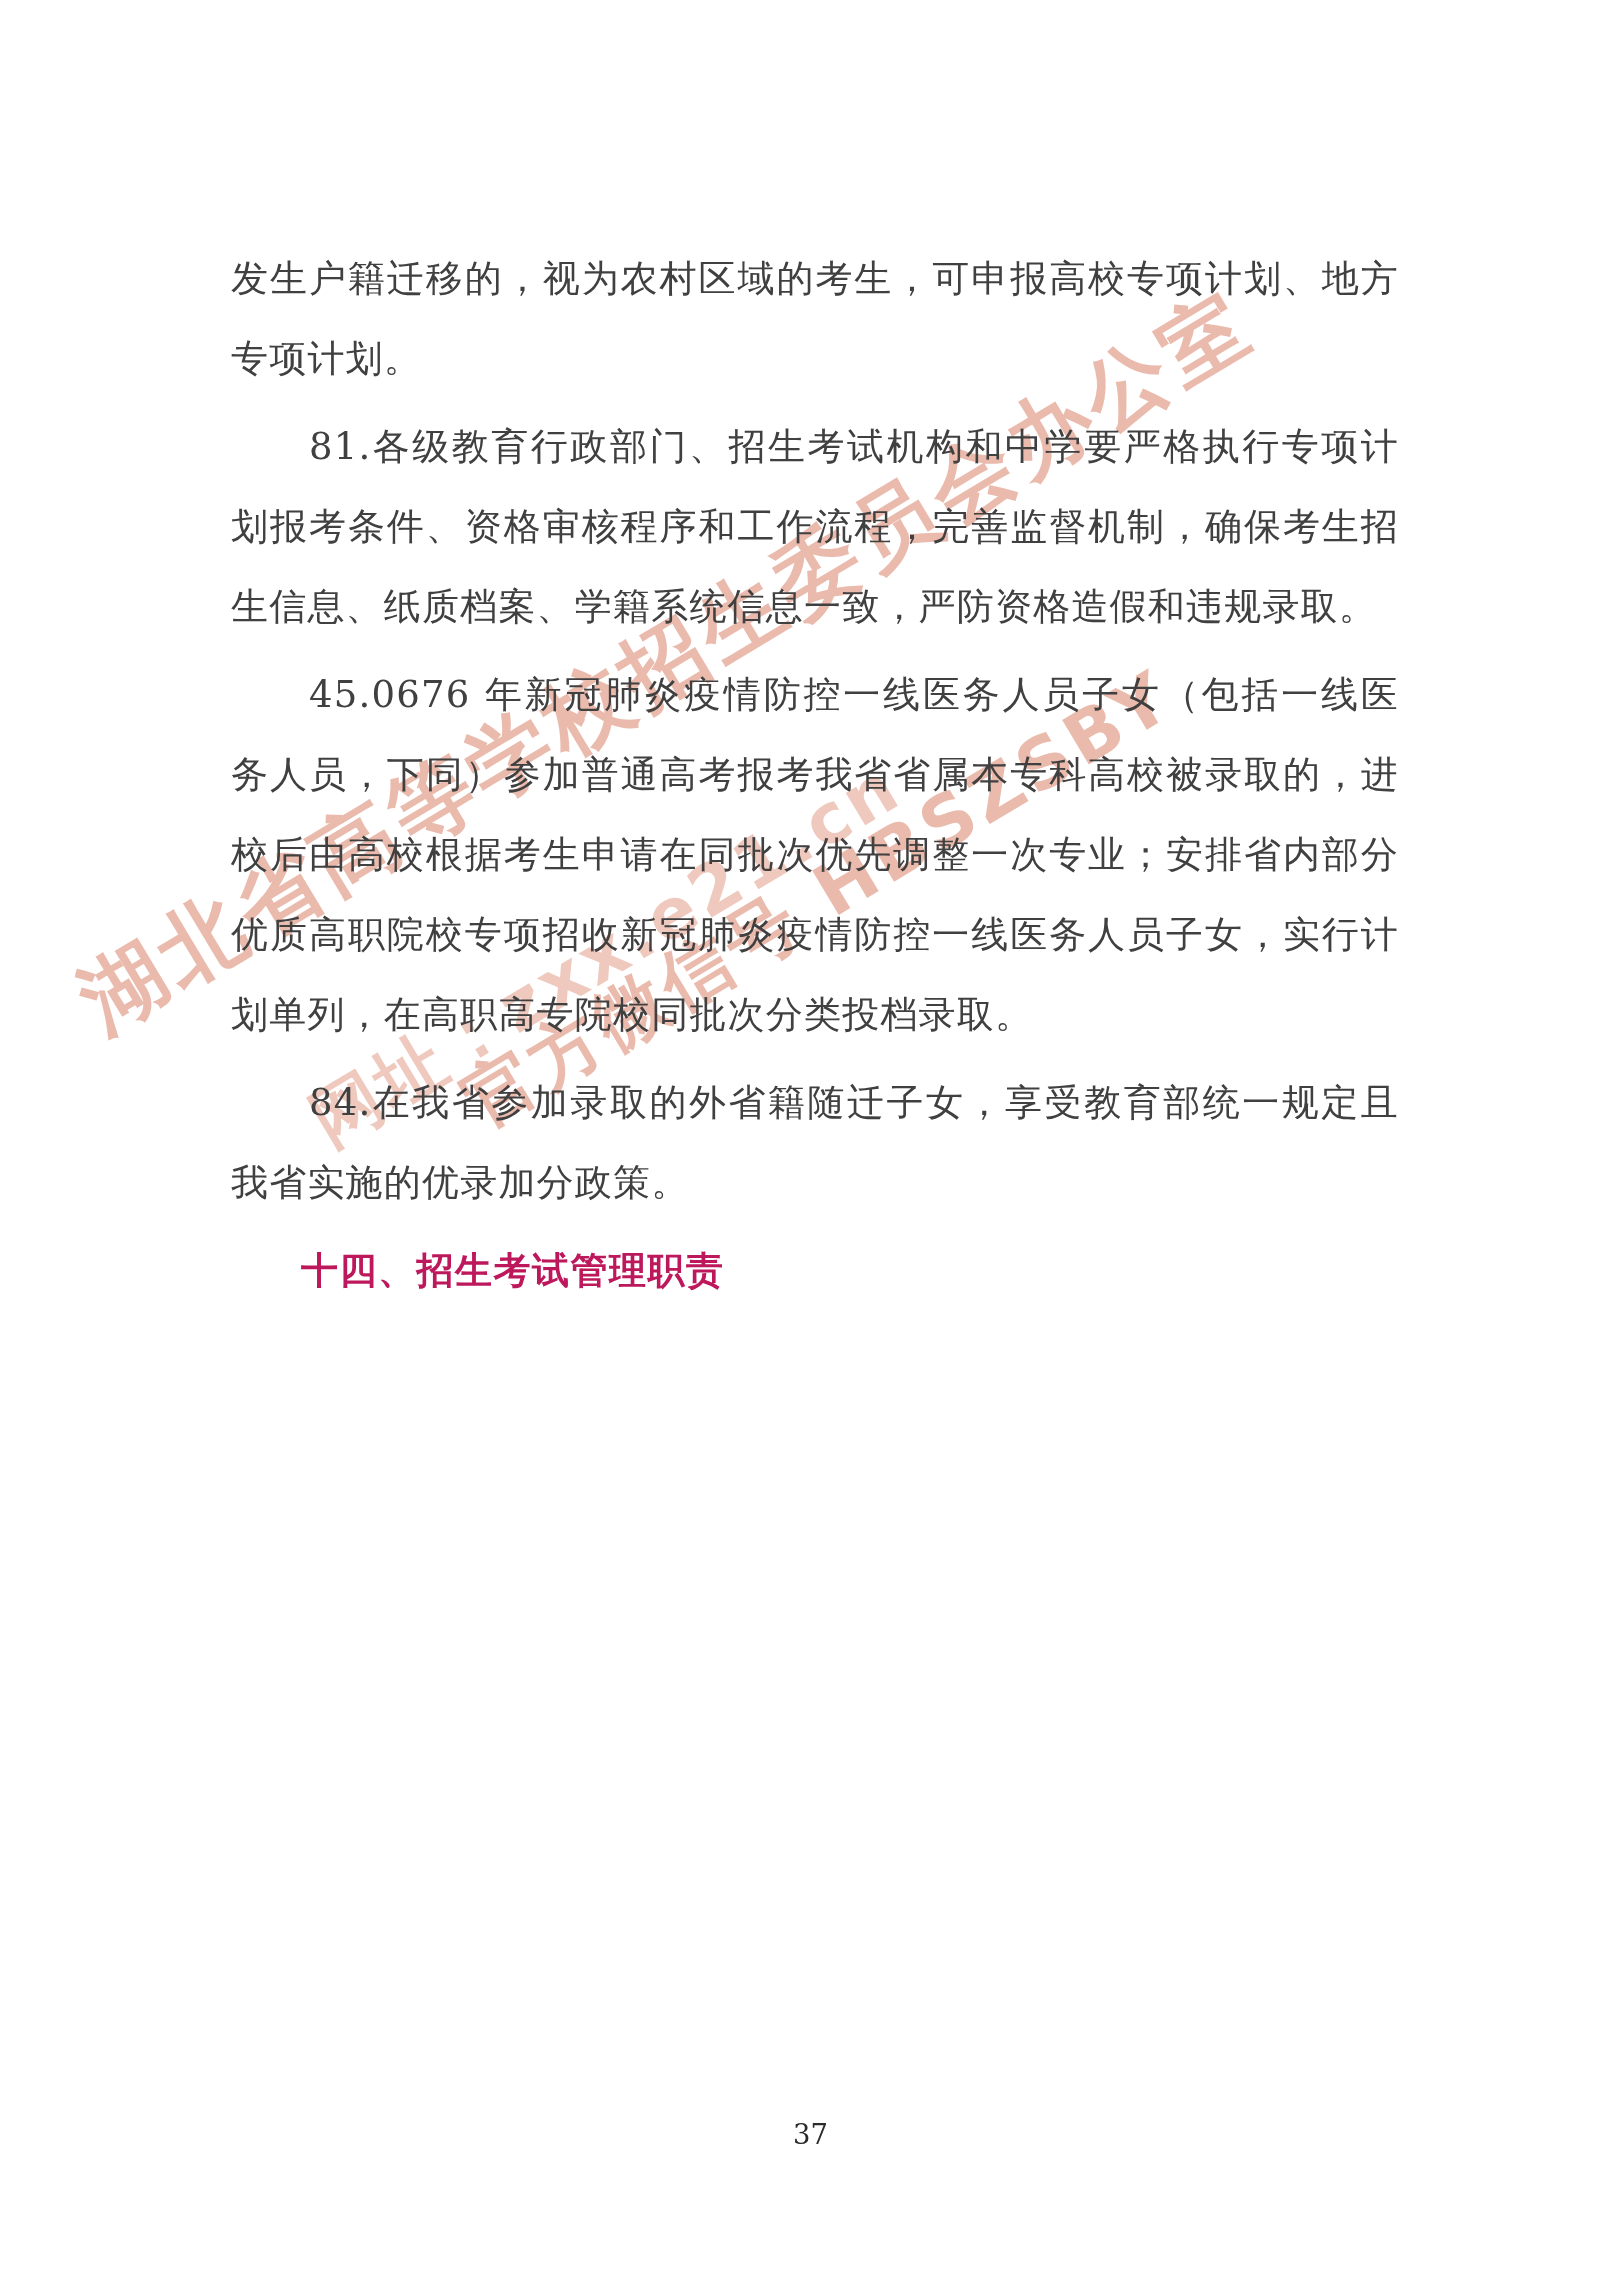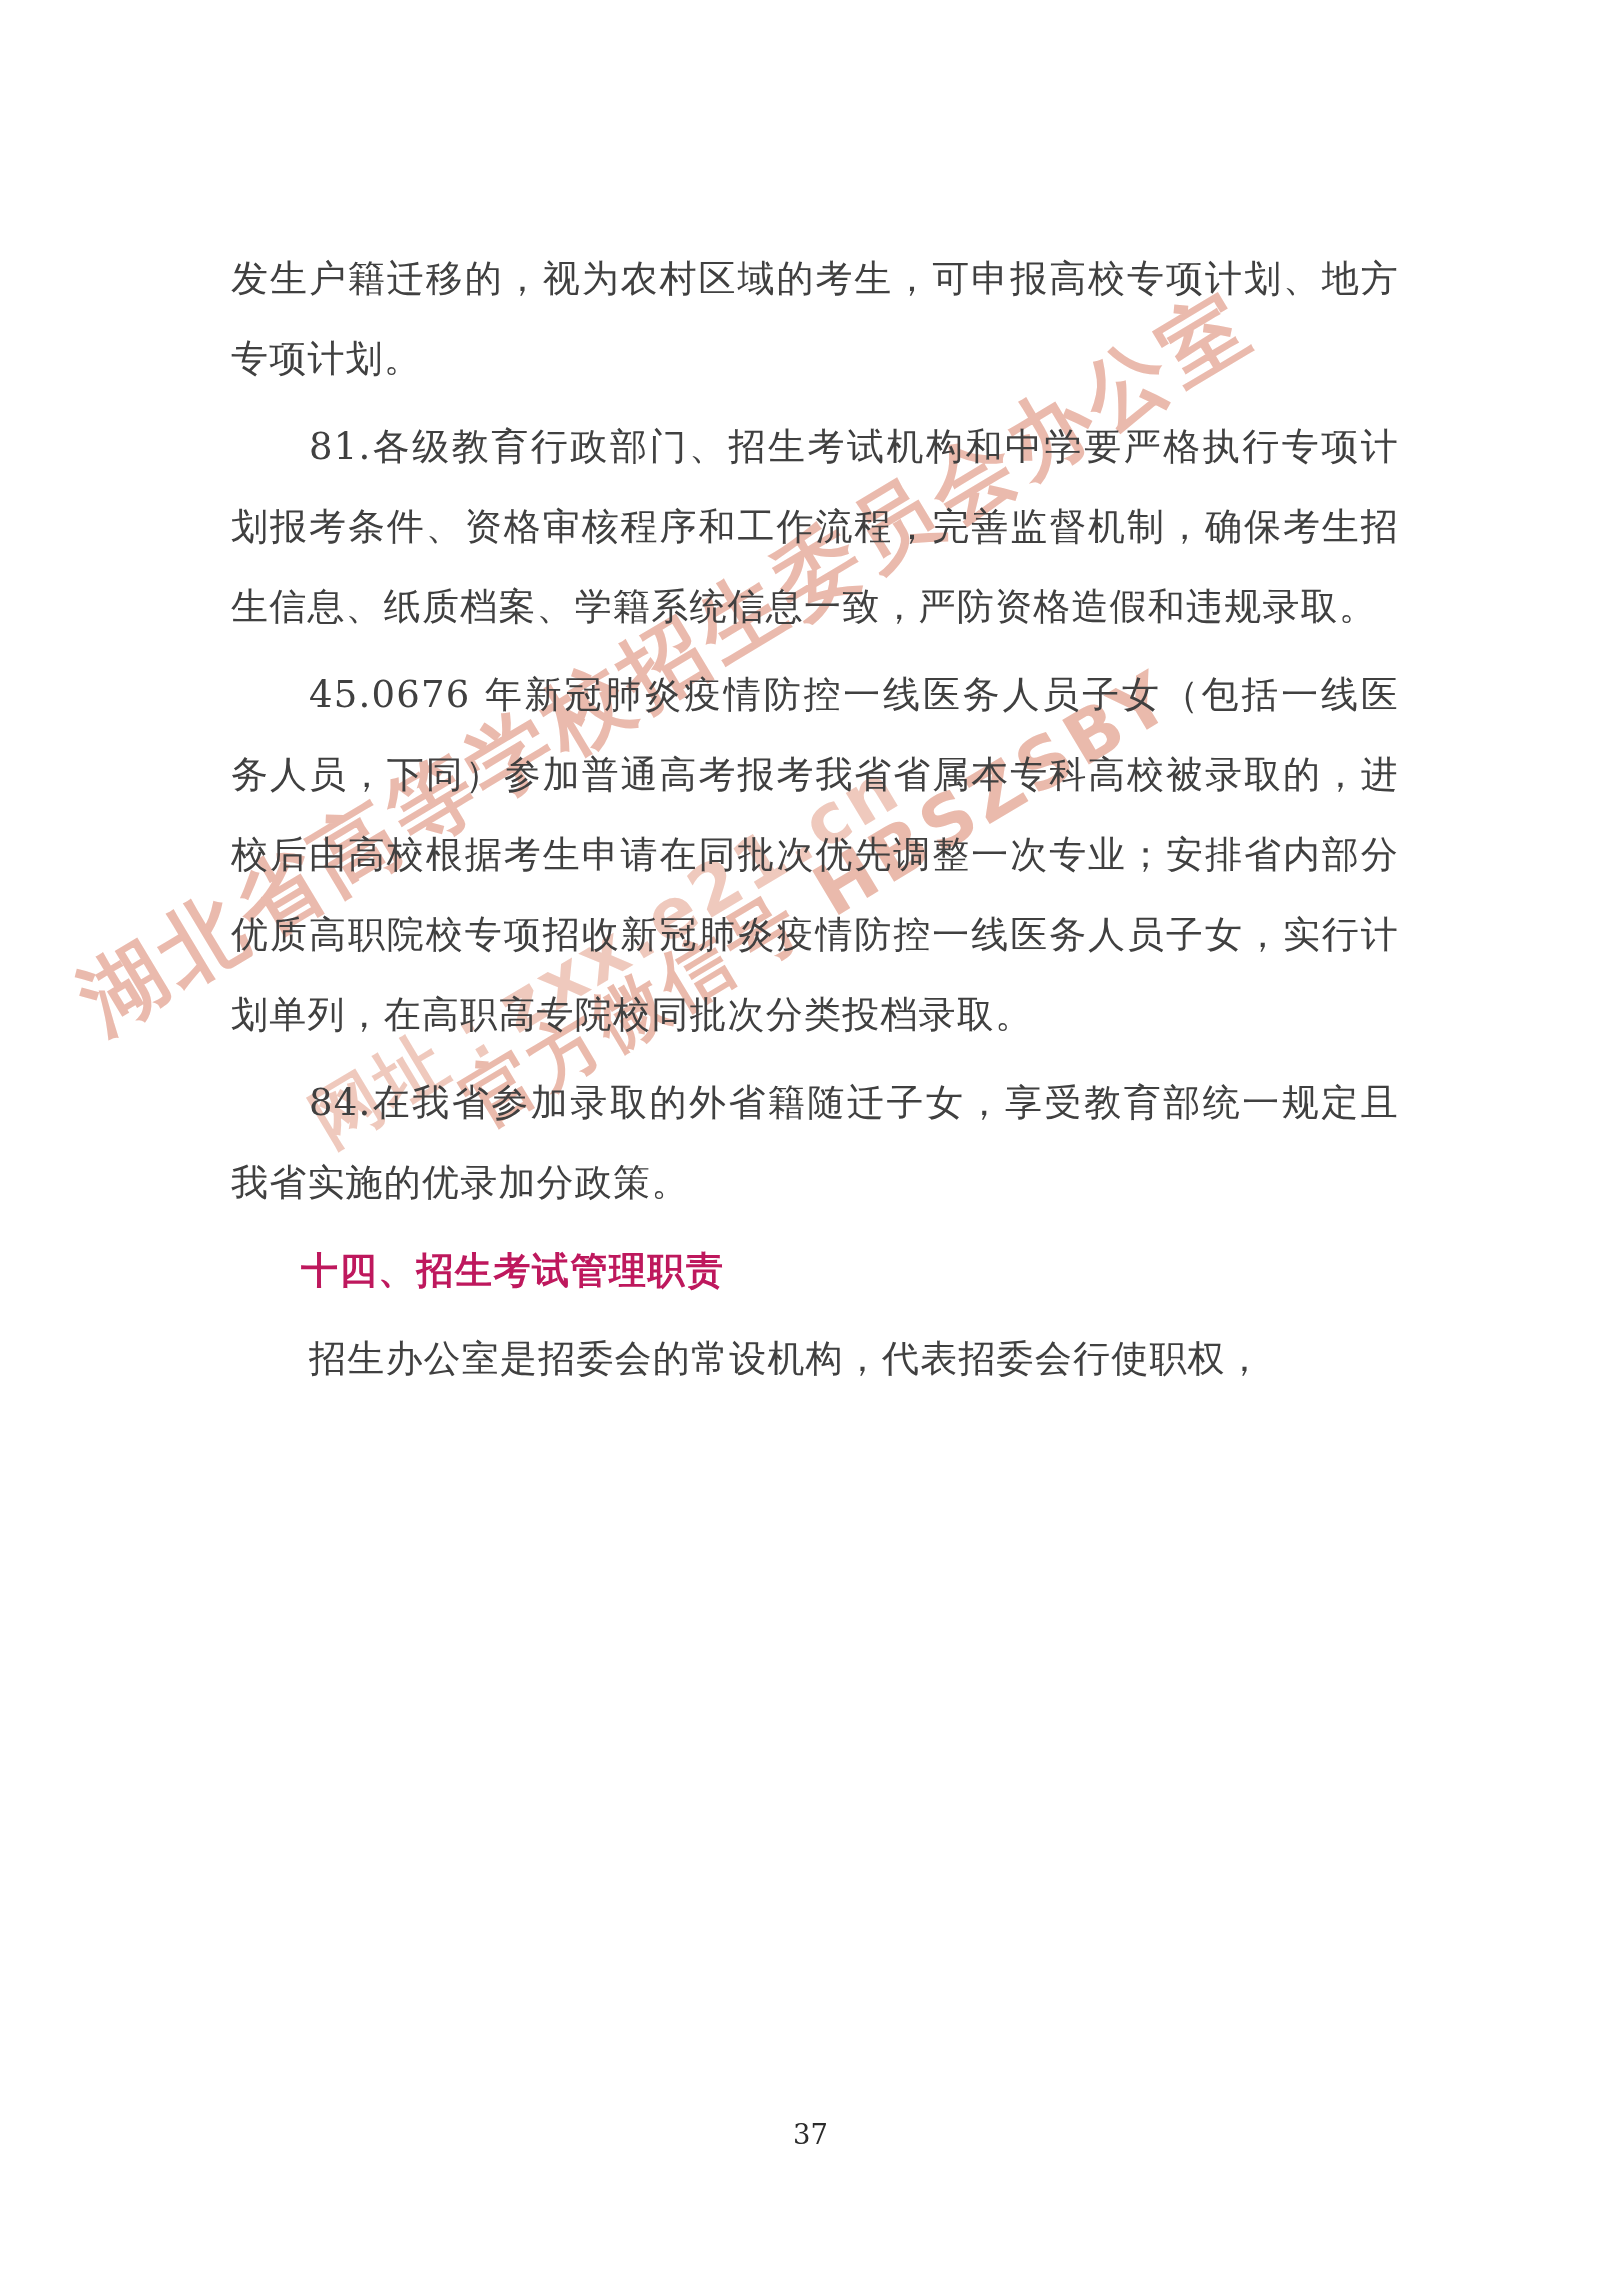--- a/index.html
+++ b/index.html
@@ -106,19 +106,18 @@
   <div class="wm wm1">湖北省高等学校招生委员会办公室</div>
   <div class="wm wm2">网址：zxx.e21.cn</div>
   <div class="wm wm3">官方微信号 HBSZSBY</div>
 
   <div class="content">
     <p class="para">发生户籍迁移的，视为农村区域的考生，可申报高校专项计划、地方专项计划。</p>
     <p class="para indent">81.各级教育行政部门、招生考试机构和中学要严格执行专项计划报考条件、资格审核程序和工作流程，完善监督机制，确保考生招生信息、纸质档案、学籍系统信息一致，严防资格造假和违规录取。</p>
     <p class="para indent">45.0676 年新冠肺炎疫情防控一线医务人员子女（包括一线医务人员，下同）参加普通高考报考我省省属本专科高校被录取的，进校后由高校根据考生申请在同批次优先调整一次专业；安排省内部分优质高职院校专项招收新冠肺炎疫情防控一线医务人员子女，实行计划单列，在高职高专院校同批次分类投档录取。</p>
     <p class="para indent">84.在我省参加录取的外省籍随迁子女，享受教育部统一规定且我省实施的优录加分政策。</p>
     <h2 class="heading">十四、招生考试管理职责</h2>
-    <p class="para indent">招生办公室是招委会的常设机构，代表招委会行使职权，</p>
   </div>
 
   <div class="page-number">37</div>
 
 </div>
 
 
 </body></html>

